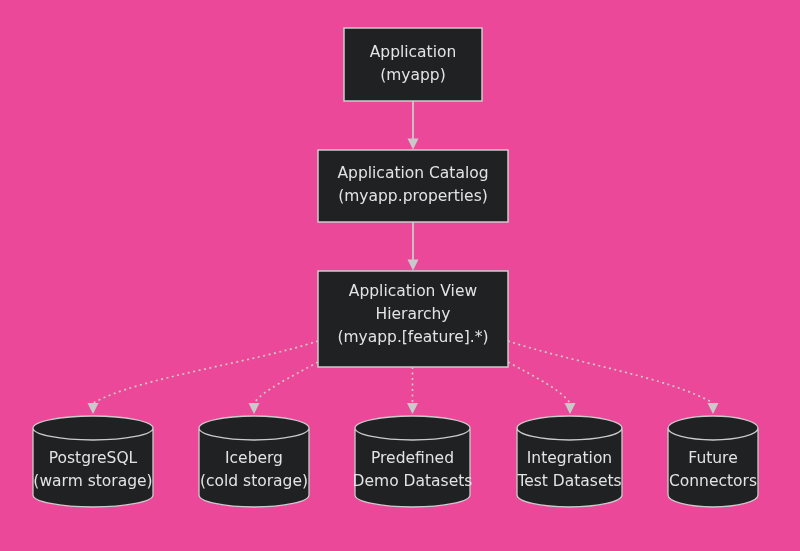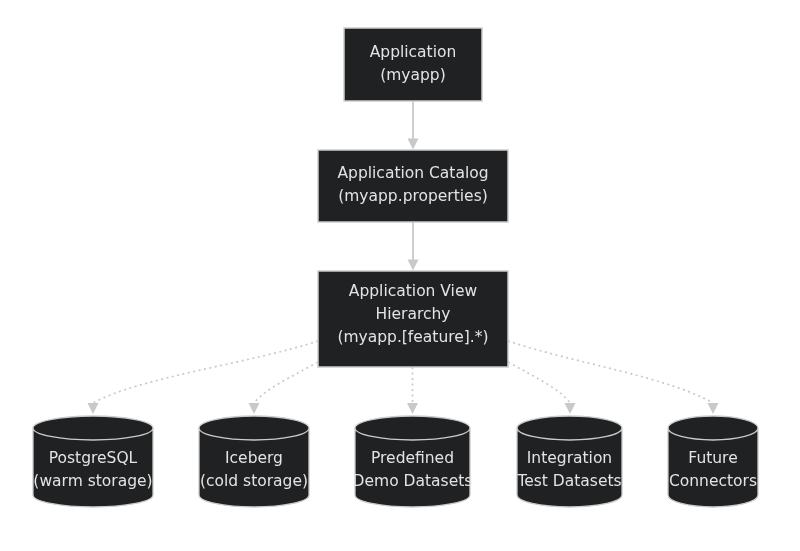--- a/index.html
+++ b/index.html
@@ -4,21 +4,21 @@
 <style>
   html, body {
     margin: 0;
     padding: 0;
     background: #0d1117;
   }
   .stage {
     position: relative;
     width: 800px;
     height: 551px;
-    background: #ffffff;
+    background: #ec4899;
     overflow: hidden;
   }
   svg { display: block; }
   .node-shape {
     fill: #1f2122;
     stroke: #cbcbcb;
     stroke-width: 1.5;
   }
   .cyl-shape {
     fill: #1f2122;

